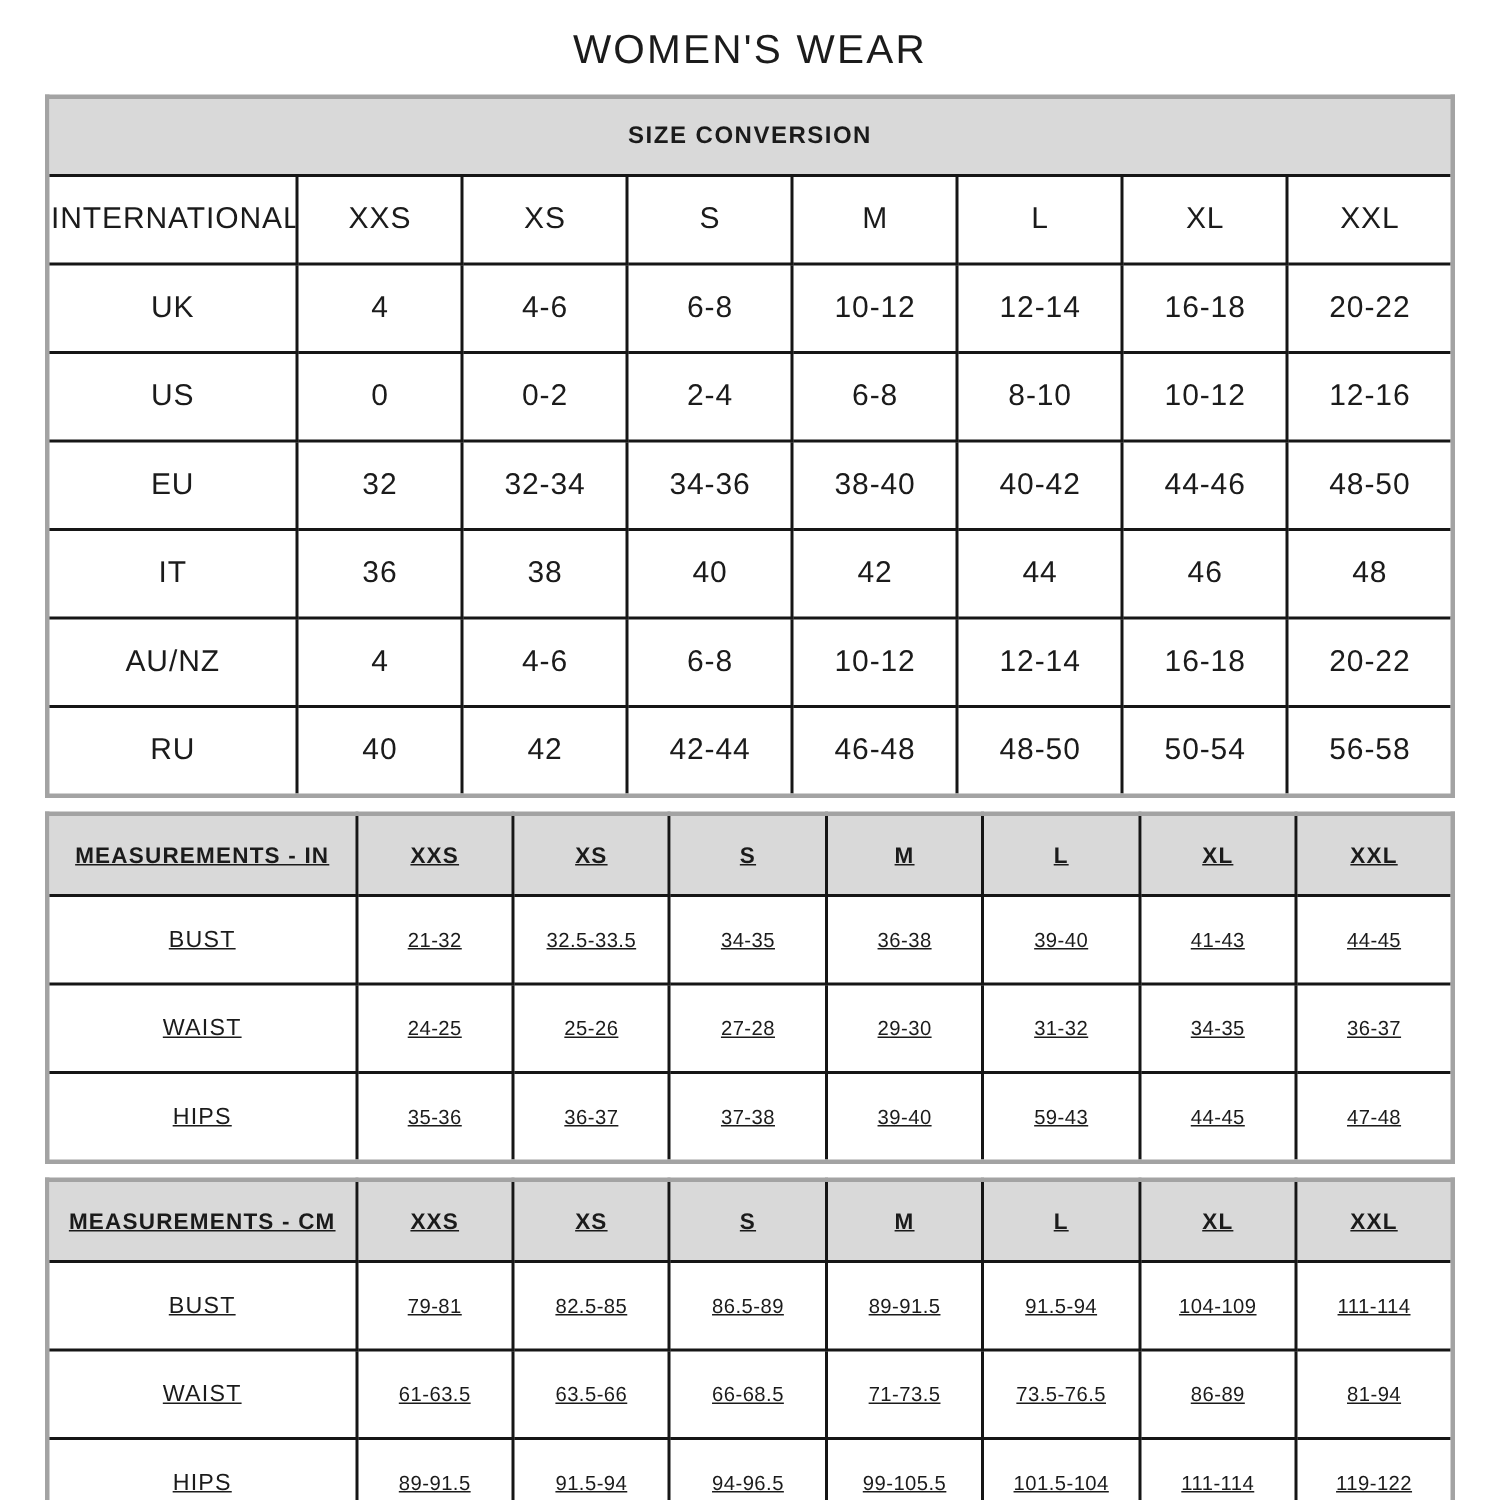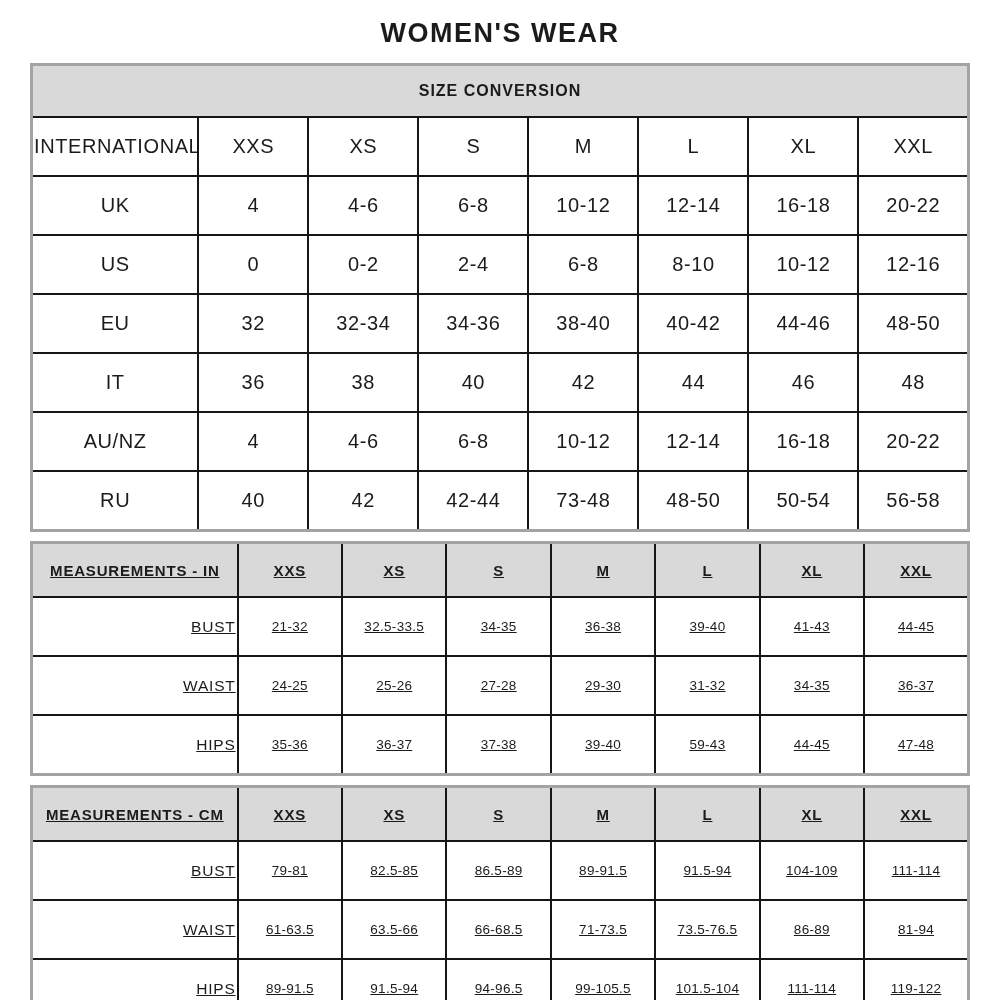--- a/index.html
+++ b/index.html
@@ -11,21 +11,21 @@
     color: #1b1b1b;
   }
   .page {
     width: 940px;
     margin: 0 auto;
     padding-top: 12px;
   }
   .page-title {
     text-align: center;
     font-size: 27px;
-    font-weight: bold;
+    font-weight: normal;
     letter-spacing: 1.5px;
     margin: 6px 0 14px 0;
     color: #1b1b1b;
   }
   table.tbl {
     width: 100%;
     border-collapse: collapse;
     table-layout: fixed;
     border: 3px solid #a3a3a3;
   }
@@ -62,21 +62,20 @@
   .tbl-meas tr.head td {
     background: #d9d9d9;
     font-weight: bold;
     font-size: 15px;
     height: 50px;
     letter-spacing: 0.8px;
   }
   .tbl-meas td.rowlabel {
     font-size: 15.5px;
     letter-spacing: 0.8px;
-    text-align: right;
   }
 </style>
 </head>
 <body>
 
 <div class="page">
 
   <h1 class="page-title">WOMEN'S WEAR</h1>
 
   <table class="tbl tbl-conv">
@@ -146,21 +145,21 @@
           <td>10-12</td>
           <td>12-14</td>
           <td>16-18</td>
           <td>20-22</td>
         </tr>
         <tr>
           <td>RU</td>
           <td>40</td>
           <td>42</td>
           <td>42-44</td>
-          <td>73-48</td>
+          <td>46-48</td>
           <td>48-50</td>
           <td>50-54</td>
           <td>56-58</td>
         </tr>
       </tbody>
   </table>
 
   <table class="tbl tbl-meas">
     <colgroup>
       <col style="width:22%">

